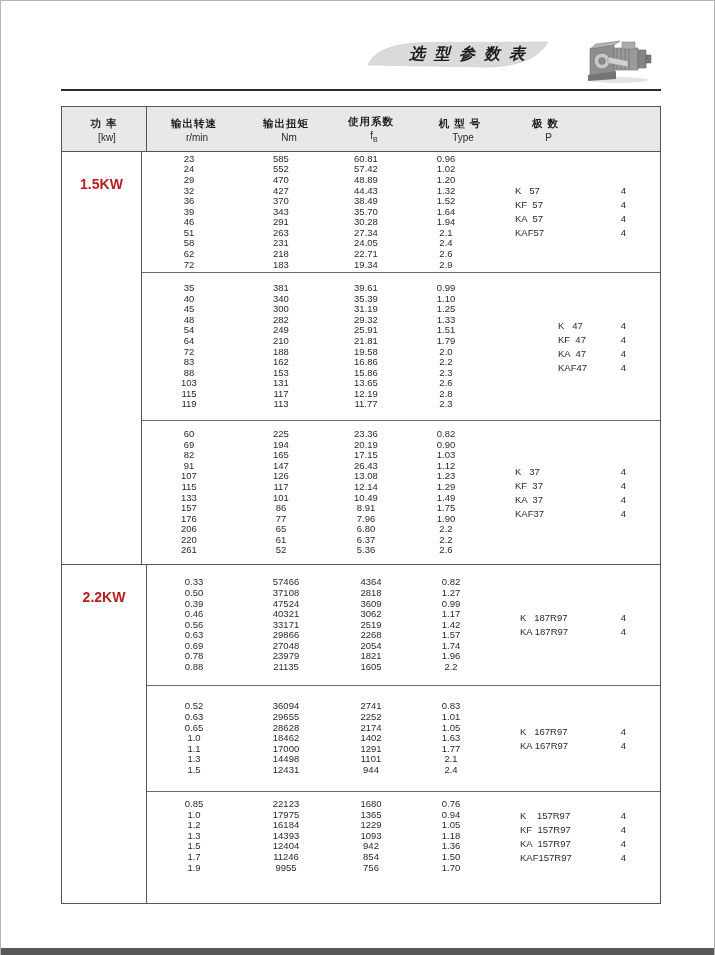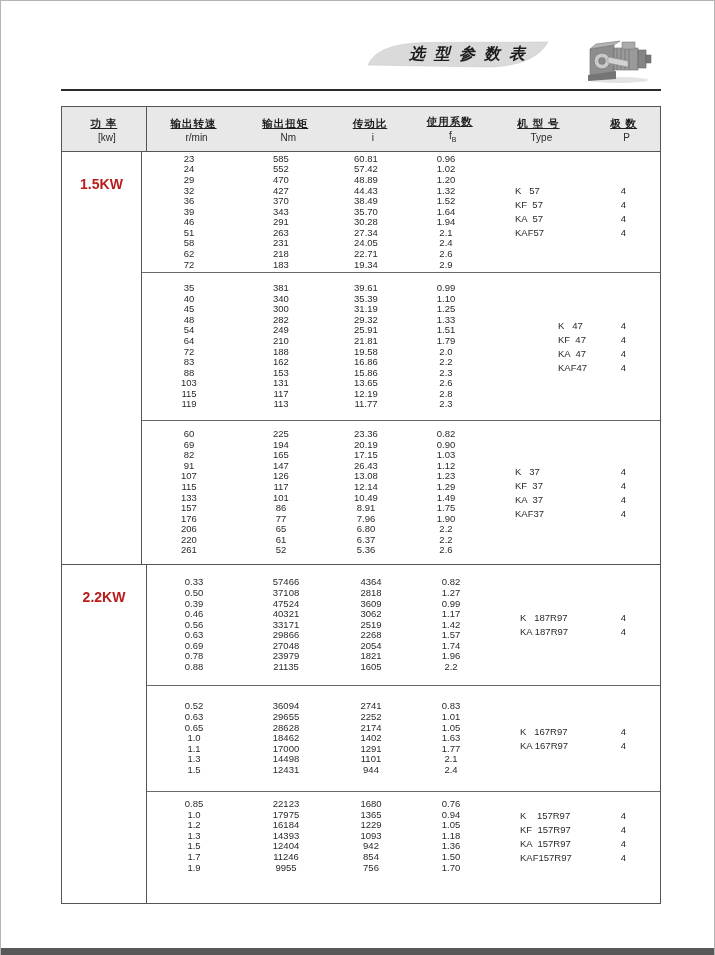--- a/index.html
+++ b/index.html
@@ -24,21 +24,21 @@
     letter-spacing:9px; text-indent:9px;
   }
   .motor-img { position:absolute; left:583px; top:34px; }
   .header-rule { margin-left:60px; width:600px; border-top:2px solid #2b2b2b; }
 
   
   .sel-table { margin:15px 0 0 60px; width:600px; border:1px solid #555; }
 
   .thead { display:flex; height:45px; background:#e8e8e8; border-bottom:1px solid #555; }
   .th { display:flex; flex-direction:column; justify-content:center; align-items:center; padding-top:1px; }
-  .th-main { font-size:10.5px; font-weight:bold; color:#1e1e1e; line-height:16px; letter-spacing:1px;text-decoration:underline; }
+  .th-main { font-size:10.5px; font-weight:bold; color:#1e1e1e; line-height:16px; letter-spacing:1px; }
   .th-sub  { font-size:10px; color:#2a2a2a; line-height:14px;padding-left:6px; }
   .th-sub sub { font-size:7px; }
   .th-power  { width:85px; border-right:1px solid #555; }
   .th-speed  { width:94px; }
   .th-torque { width:90px; }
   .th-ratio  { width:80px; }
   .th-factor { width:80px; }
   .th-type   { width:98px; }
   .th-poles  { width:73px; }
 
@@ -112,24 +112,20 @@
         <div class="th-sub">[kw]</div>
       </div>
       <div class="th th-speed">
         <div class="th-main">输出转速</div>
         <div class="th-sub">r/min</div>
       </div>
       <div class="th th-torque">
         <div class="th-main">输出扭矩</div>
         <div class="th-sub">Nm</div>
       </div>
-      <div class="th th-ratio">
-        <div class="th-main">传动比</div>
-        <div class="th-sub">i</div>
-      </div>
       <div class="th th-factor">
         <div class="th-main">使用系数</div>
         <div class="th-sub"><span>f</span><sub>B</sub></div>
       </div>
       <div class="th th-type">
         <div class="th-main">机 型 号</div>
         <div class="th-sub">Type</div>
       </div>
       <div class="th th-poles">
         <div class="th-main">极  数</div>

